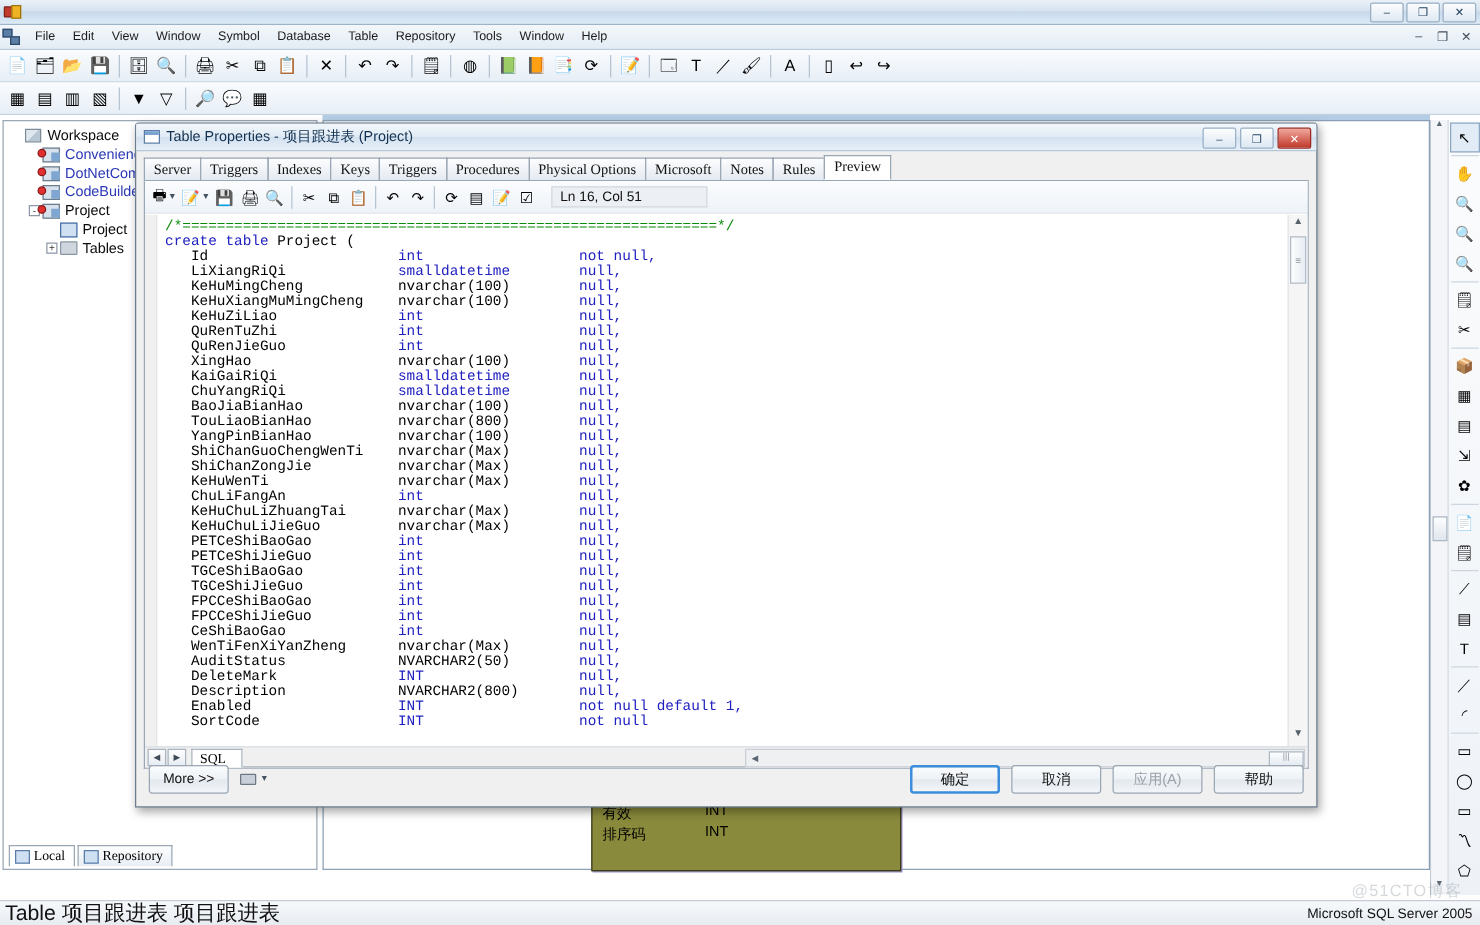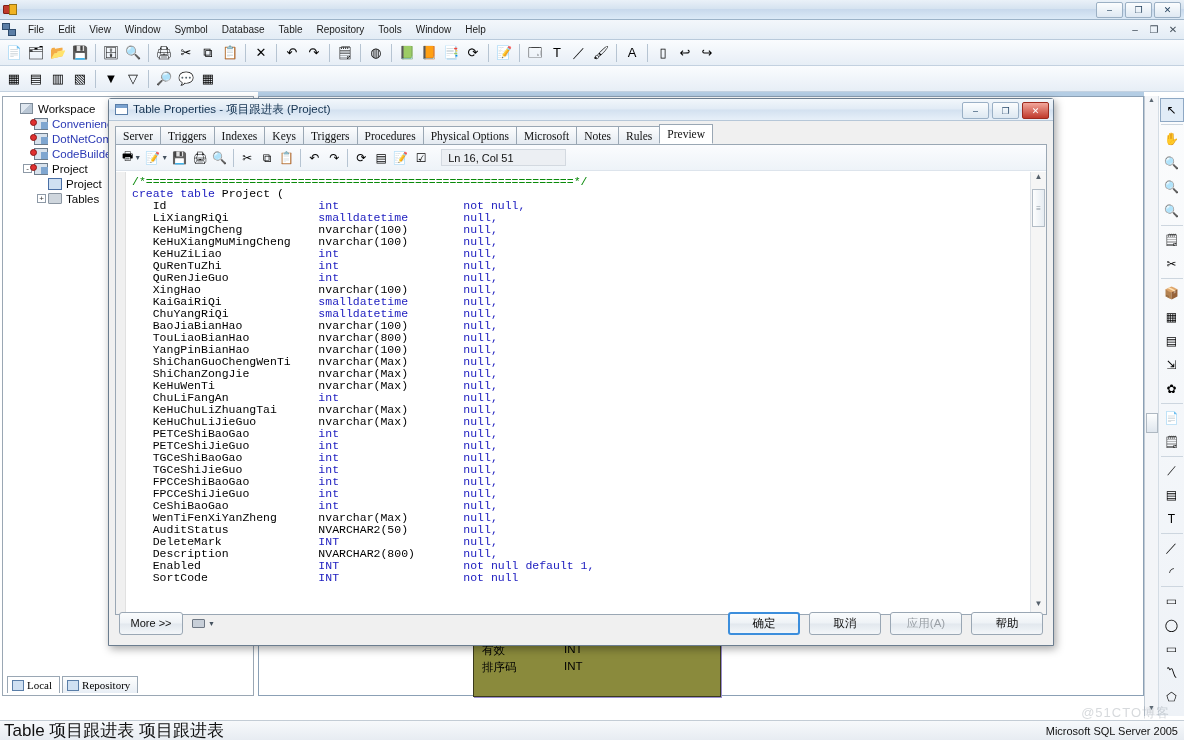--- a/index.html
+++ b/index.html
@@ -809,20 +809,32 @@
         <div class="coderow">
           <div class="gutter"></div>
           <div class="code" id="code"><div class="ln"><span class="cm">/*==============================================================*/</span></div><div class="ln"><span class="kw">create table</span><span class="nrm"> Project (</span></div><div class="ln"><span class="nrm">   Id                      </span><span class="tp">int                  </span><span class="nl">not null,</span></div><div class="ln"><span class="nrm">   LiXiangRiQi             </span><span class="tp">smalldatetime        </span><span class="nl">null,</span></div><div class="ln"><span class="nrm">   KeHuMingCheng           </span><span class="nrm">nvarchar(100)        </span><span class="nl">null,</span></div><div class="ln"><span class="nrm">   KeHuXiangMuMingCheng    </span><span class="nrm">nvarchar(100)        </span><span class="nl">null,</span></div><div class="ln"><span class="nrm">   KeHuZiLiao              </span><span class="tp">int                  </span><span class="nl">null,</span></div><div class="ln"><span class="nrm">   QuRenTuZhi              </span><span class="tp">int                  </span><span class="nl">null,</span></div><div class="ln"><span class="nrm">   QuRenJieGuo             </span><span class="tp">int                  </span><span class="nl">null,</span></div><div class="ln"><span class="nrm">   XingHao                 </span><span class="nrm">nvarchar(100)        </span><span class="nl">null,</span></div><div class="ln"><span class="nrm">   KaiGaiRiQi              </span><span class="tp">smalldatetime        </span><span class="nl">null,</span></div><div class="ln"><span class="nrm">   ChuYangRiQi             </span><span class="tp">smalldatetime        </span><span class="nl">null,</span></div><div class="ln"><span class="nrm">   BaoJiaBianHao           </span><span class="nrm">nvarchar(100)        </span><span class="nl">null,</span></div><div class="ln"><span class="nrm">   TouLiaoBianHao          </span><span class="nrm">nvarchar(800)        </span><span class="nl">null,</span></div><div class="ln"><span class="nrm">   YangPinBianHao          </span><span class="nrm">nvarchar(100)        </span><span class="nl">null,</span></div><div class="ln"><span class="nrm">   ShiChanGuoChengWenTi    </span><span class="nrm">nvarchar(Max)        </span><span class="nl">null,</span></div><div class="ln"><span class="nrm">   ShiChanZongJie          </span><span class="nrm">nvarchar(Max)        </span><span class="nl">null,</span></div><div class="ln"><span class="nrm">   KeHuWenTi               </span><span class="nrm">nvarchar(Max)        </span><span class="nl">null,</span></div><div class="ln"><span class="nrm">   ChuLiFangAn             </span><span class="tp">int                  </span><span class="nl">null,</span></div><div class="ln"><span class="nrm">   KeHuChuLiZhuangTai      </span><span class="nrm">nvarchar(Max)        </span><span class="nl">null,</span></div><div class="ln"><span class="nrm">   KeHuChuLiJieGuo         </span><span class="nrm">nvarchar(Max)        </span><span class="nl">null,</span></div><div class="ln"><span class="nrm">   PETCeShiBaoGao          </span><span class="tp">int                  </span><span class="nl">null,</span></div><div class="ln"><span class="nrm">   PETCeShiJieGuo          </span><span class="tp">int                  </span><span class="nl">null,</span></div><div class="ln"><span class="nrm">   TGCeShiBaoGao           </span><span class="tp">int                  </span><span class="nl">null,</span></div><div class="ln"><span class="nrm">   TGCeShiJieGuo           </span><span class="tp">int                  </span><span class="nl">null,</span></div><div class="ln"><span class="nrm">   FPCCeShiBaoGao          </span><span class="tp">int                  </span><span class="nl">null,</span></div><div class="ln"><span class="nrm">   FPCCeShiJieGuo          </span><span class="tp">int                  </span><span class="nl">null,</span></div><div class="ln"><span class="nrm">   CeShiBaoGao             </span><span class="tp">int                  </span><span class="nl">null,</span></div><div class="ln"><span class="nrm">   WenTiFenXiYanZheng      </span><span class="nrm">nvarchar(Max)        </span><span class="nl">null,</span></div><div class="ln"><span class="nrm">   AuditStatus             </span><span class="nrm">NVARCHAR2(50)        </span><span class="nl">null,</span></div><div class="ln"><span class="nrm">   DeleteMark              </span><span class="tp">INT                  </span><span class="nl">null,</span></div><div class="ln"><span class="nrm">   Description             </span><span class="nrm">NVARCHAR2(800)       </span><span class="nl">null,</span></div><div class="ln"><span class="nrm">   Enabled                 </span><span class="tp">INT                  </span><span class="nl">not null default 1,</span></div><div class="ln"><span class="nrm">   SortCode                </span><span class="tp">INT                  </span><span class="nl">not null</span></div></div>
           <div class="vscroll">
             <span class="va">▲</span>
             <div class="vthumb">≡</div>
             <span class="vspace"></span>
             <span class="va">▼</span>
           </div>
         </div>
+        <div class="codefoot">
+          <div class="navbtns">
+            <div class="navbtn">◀</div>
+            <div class="navbtn">▶</div>
+          </div>
+          <div class="sheettab">SQL</div>
+          <div class="sheetrest"></div>
+          <div class="hscroll-code">
+            <span class="ha">◀</span>
+            <span class="hthumb">|||</span>
+          </div>
+        </div>
       </div>
     </div>
 
     <div class="dlg-footer">
       <div class="btn more">More &gt;&gt;</div>
       <div class="foot-split">
         <span class="ico">
           <span class="r ic-print" style="left:1px;top:3px;"></span>
         </span>
         <span class="caretdn">▼</span>

